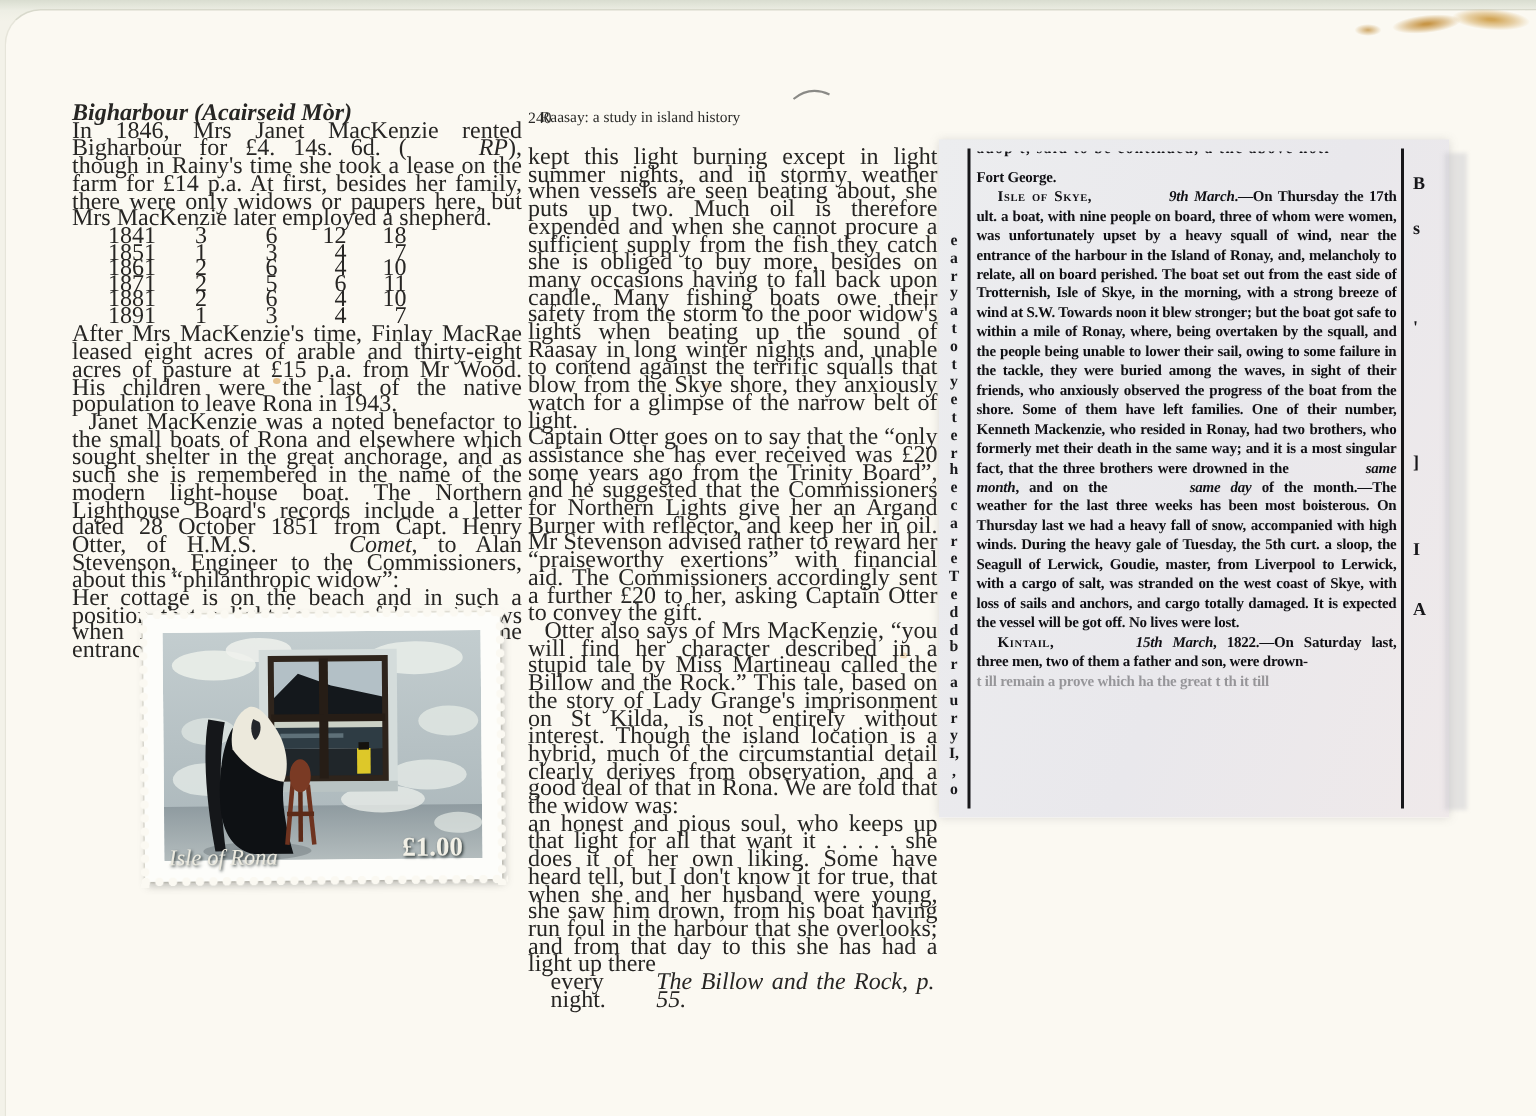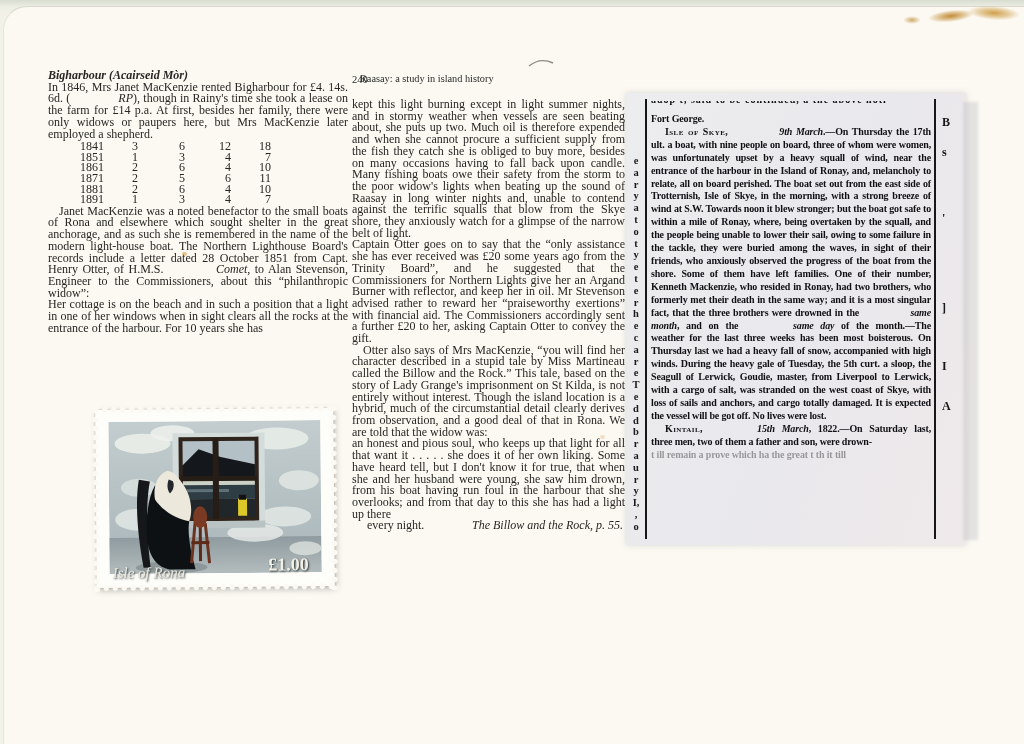--- a/index.html
+++ b/index.html
@@ -7,21 +7,21 @@
     width:1024px;height:744px;position:relative;overflow:hidden;
     background:linear-gradient(#d9ddd0 0px,#edeee4 7px,#f3f2e9 14px);
     font-family:"Liberation Serif","DejaVu Serif",serif;
   }
   .sheet{
     position:absolute;left:3px;top:6px;right:0;bottom:0;
     background:#fbf9f2;border-top-left-radius:24px;
     border-top:1px solid #d8d9cc;border-left:1px solid #e6e5da;
   }
   
-  .book{font-size:12px;line-height:11.7px;color:#272624;text-align:justify;}
+  .book{font-size:16px;line-height:11.7px;color:#272624;text-align:justify;}
   .book p{margin:0;}
   .col-left{position:absolute;left:48px;top:70px;width:300px;}
   .col-mid{position:absolute;left:352px;top:99px;width:273px;}
   .bk-heading{font-weight:bold;font-style:italic;margin:0 0 3px 0;text-align:left;}
   .ind{text-indent:11px;}
   .bq{margin:1px 2px 1px 15px;}
   .census{padding-left:22px;margin:1px 0;}
   .trow{display:grid;grid-template-columns:34px 34px 47px 46px 40px;line-height:10.6px;}
   .tcell{text-align:right;}
   .pg-head-num{position:absolute;left:352px;top:74px;font-size:10.5px;color:#2a2a28;}
@@ -154,20 +154,21 @@
         <span class="tcell">10</span>
       </div>
       <div class="trow">
         <span class="tcell">1891</span>
         <span class="tcell">1</span>
         <span class="tcell">3</span>
         <span class="tcell">4</span>
         <span class="tcell">7</span>
       </div>
     </div>
+  <p>After Mrs MacKenzie's time, Finlay MacRae leased eight acres of arable and thirty-eight acres of pasture at £15 p.a. from Mr Wood. His children were the last of the native population to leave Rona in 1943.</p>
   <p class="ind"><span>Janet MacKenzie was a noted benefactor to the small boats of Rona and elsewhere which sought shelter in the great anchorage, and as such she is remembered in the name of the modern light-house boat. The Northern Lighthouse Board's records include a letter dated 28 October 1851 from Capt. Henry Otter, of H.M.S. </span><span class="sg-i">Comet</span><span>, to Alan Stevenson, Engineer to the Commissioners, about this “philanthropic widow”:</span></p>
   <p class="bq">Her cottage is on the beach and in such a position that a light in one of her windows when in sight clears all the rocks at the entrance of the harbour. For 10 years she has</p>
 </div>
 
 <div class="col-mid book">
   <p class="bq">kept this light burning except in light summer nights, and in stormy weather when vessels are seen beating about, she puts up two. Much oil is therefore expended and when she cannot procure a sufficient supply from the fish they catch she is obliged to buy more, besides on many occasions having to fall back upon candle. Many fishing boats owe their safety from the storm to the poor widow's lights when beating up the sound of Raasay in long winter nights and, unable to contend against the terrific squalls that blow from the Skye shore, they anxiously watch for a glimpse of the narrow belt of light.</p>
   <p>Captain Otter goes on to say that the “only assistance she has ever received was £20 some years ago from the Trinity Board”, and he suggested that the Commissioners for Northern Lights give her an Argand Burner with reflector, and keep her in oil. Mr Stevenson advised rather to reward her “praiseworthy exertions” with financial aid. The Commissioners accordingly sent a further £20 to her, asking Captain Otter to convey the gift.</p>
   <p class="ind">Otter also says of Mrs MacKenzie, “you will find her character described in a stupid tale by Miss Martineau called the Billow and the Rock.” This tale, based on the story of Lady Grange's imprisonment on St Kilda, is not entirely without interest. Though the island location is a hybrid, much of the circumstantial detail clearly derives from observation, and a good deal of that in Rona. We are told that the widow was:</p>
   <p class="bq">an honest and pious soul, who keeps up that light for all that want it . . . . . she does it of her own liking. Some have heard tell, but I don't know it for true, that when she and her husband were young, she saw him drown, from his boat having run foul in the harbour that she overlooks; and from that day to this she has had a light up there</p>
   <div class="quote-tail-row">

